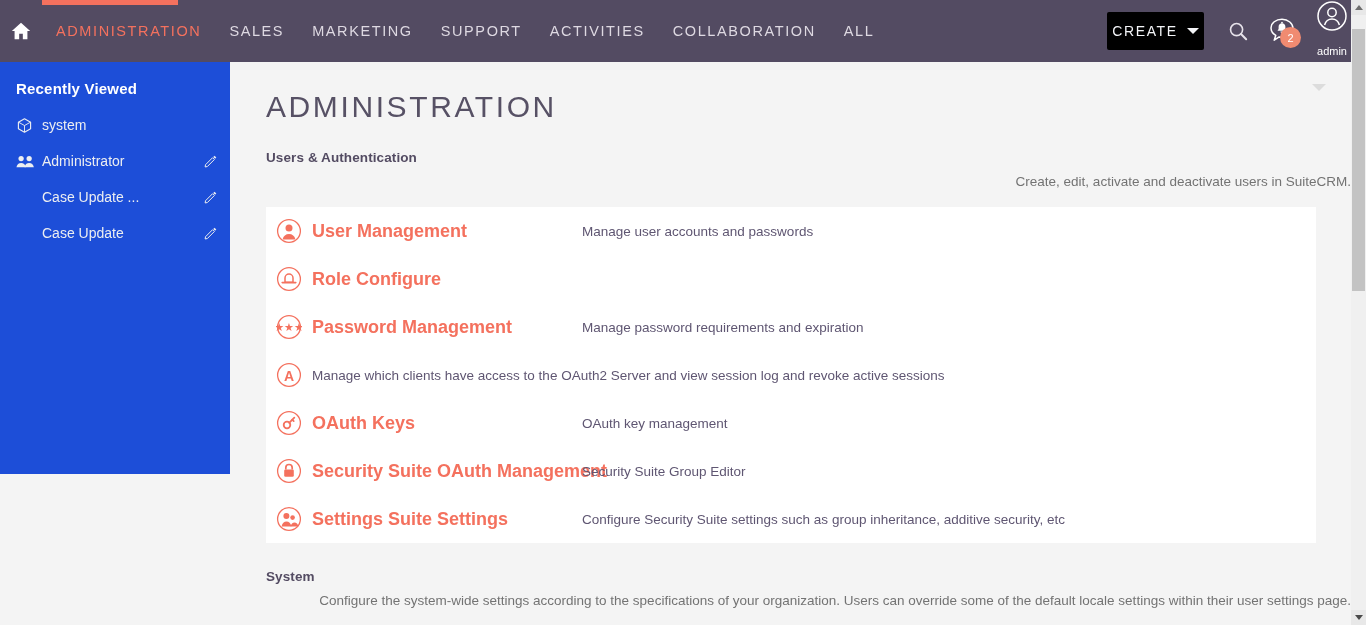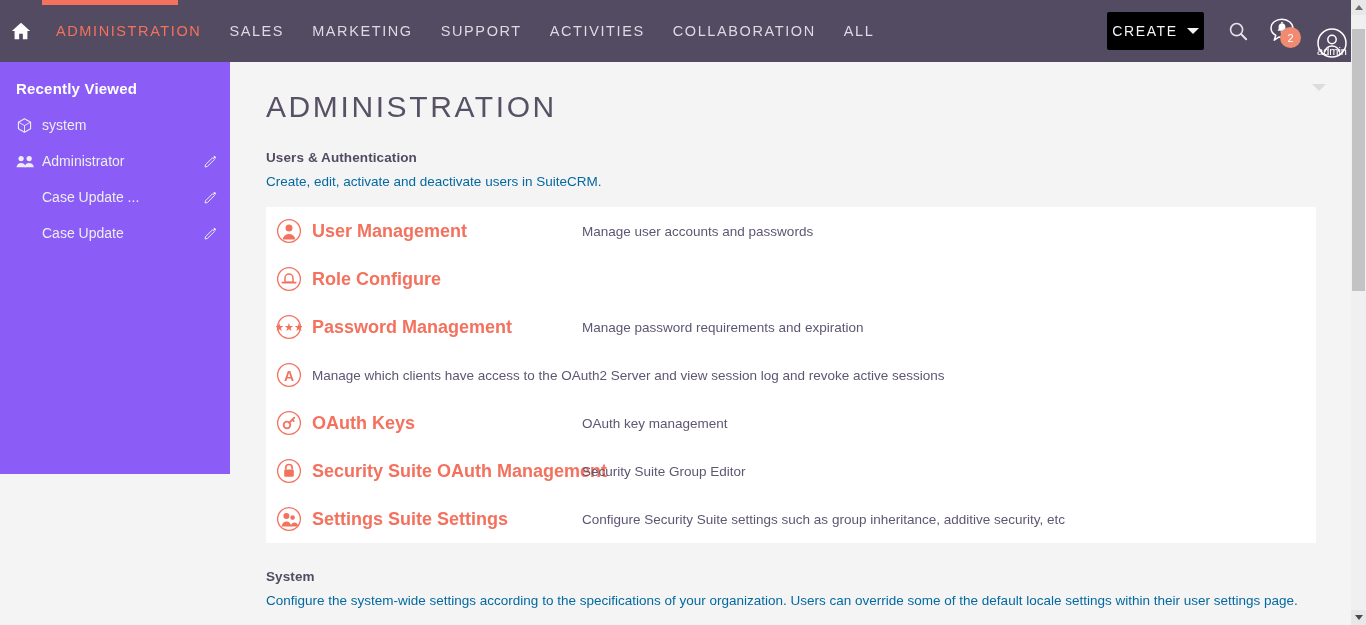--- a/index.html
+++ b/index.html
@@ -46,30 +46,30 @@
   #search-btn { width:40px; height:62px; display:flex; align-items:center; justify-content:center; cursor:pointer; flex:0 0 auto;}
   #notif-btn  { width:48px; height:62px; display:flex; align-items:center; justify-content:center; cursor:pointer; position:relative; flex:0 0 auto;}
   #notif-badge {
     position:absolute; right:5px; bottom:14px;
     width:21px; height:21px; border-radius:50%;
     background:#f08b71; color:#fff; font-size:11px;
     display:flex; align-items:center; justify-content:center;
   }
   #user-btn {
     width:52px; height:62px; margin-right:8px;
-    display:flex; flex-direction:column; align-items:center; justify-content:flex-end;
+    display:flex; flex-direction:column; align-items:center; justify-content:flex-start;
     cursor:pointer; position:relative; flex:0 0 auto;
   }
   #user-name {
     color:#fff; font-size:11px; position:absolute; bottom:5px; left:0; width:52px; text-align:center;
   }
   
   #sidebar {
     position:absolute; top:62px; left:0; width:230px; height:412px;
-    background:#8b5cf6;
+    background:#1d4ed8;
   }
   #sidebar-title {
     color:#fff; font-size:15px; font-weight:bold;
     padding:18px 0 0 16px; letter-spacing:.2px;
   }
   .side-row {
     height:36px; display:flex; align-items:center;
     padding:0 10px 0 16px; color:#eceef1; font-size:14px;
     cursor:pointer; position:relative;
   }
@@ -100,22 +100,23 @@
     position:absolute; top:22px; right:25px;
     width:0; height:0;
     border-left:7px solid transparent; border-right:7px solid transparent;
     border-top:7px solid #dcdcdc; cursor:pointer;
   }
   .section-title {
     font-size:13.5px; font-weight:bold; color:#534b62;
     padding:26px 0 0 36px; letter-spacing:.1px;
   }
   .section-desc {
-    font-size:13.5px; color:#0369a1;
+    font-size:13.5px; color:#737373;
     padding:9px 0 0 36px;
+    text-align:right;
   }
   .panel {
     background:#fff; margin:18px 0 0 36px; width:1050px;
   }
   .panel-row {
     display:flex; align-items:center; height:48px;
   }
   .row-icon { width:46px; display:flex; align-items:center; justify-content:center; flex:0 0 auto;}
   .row-link {
     width:270px; color:#f4715e; font-size:18px; font-weight:bold;

